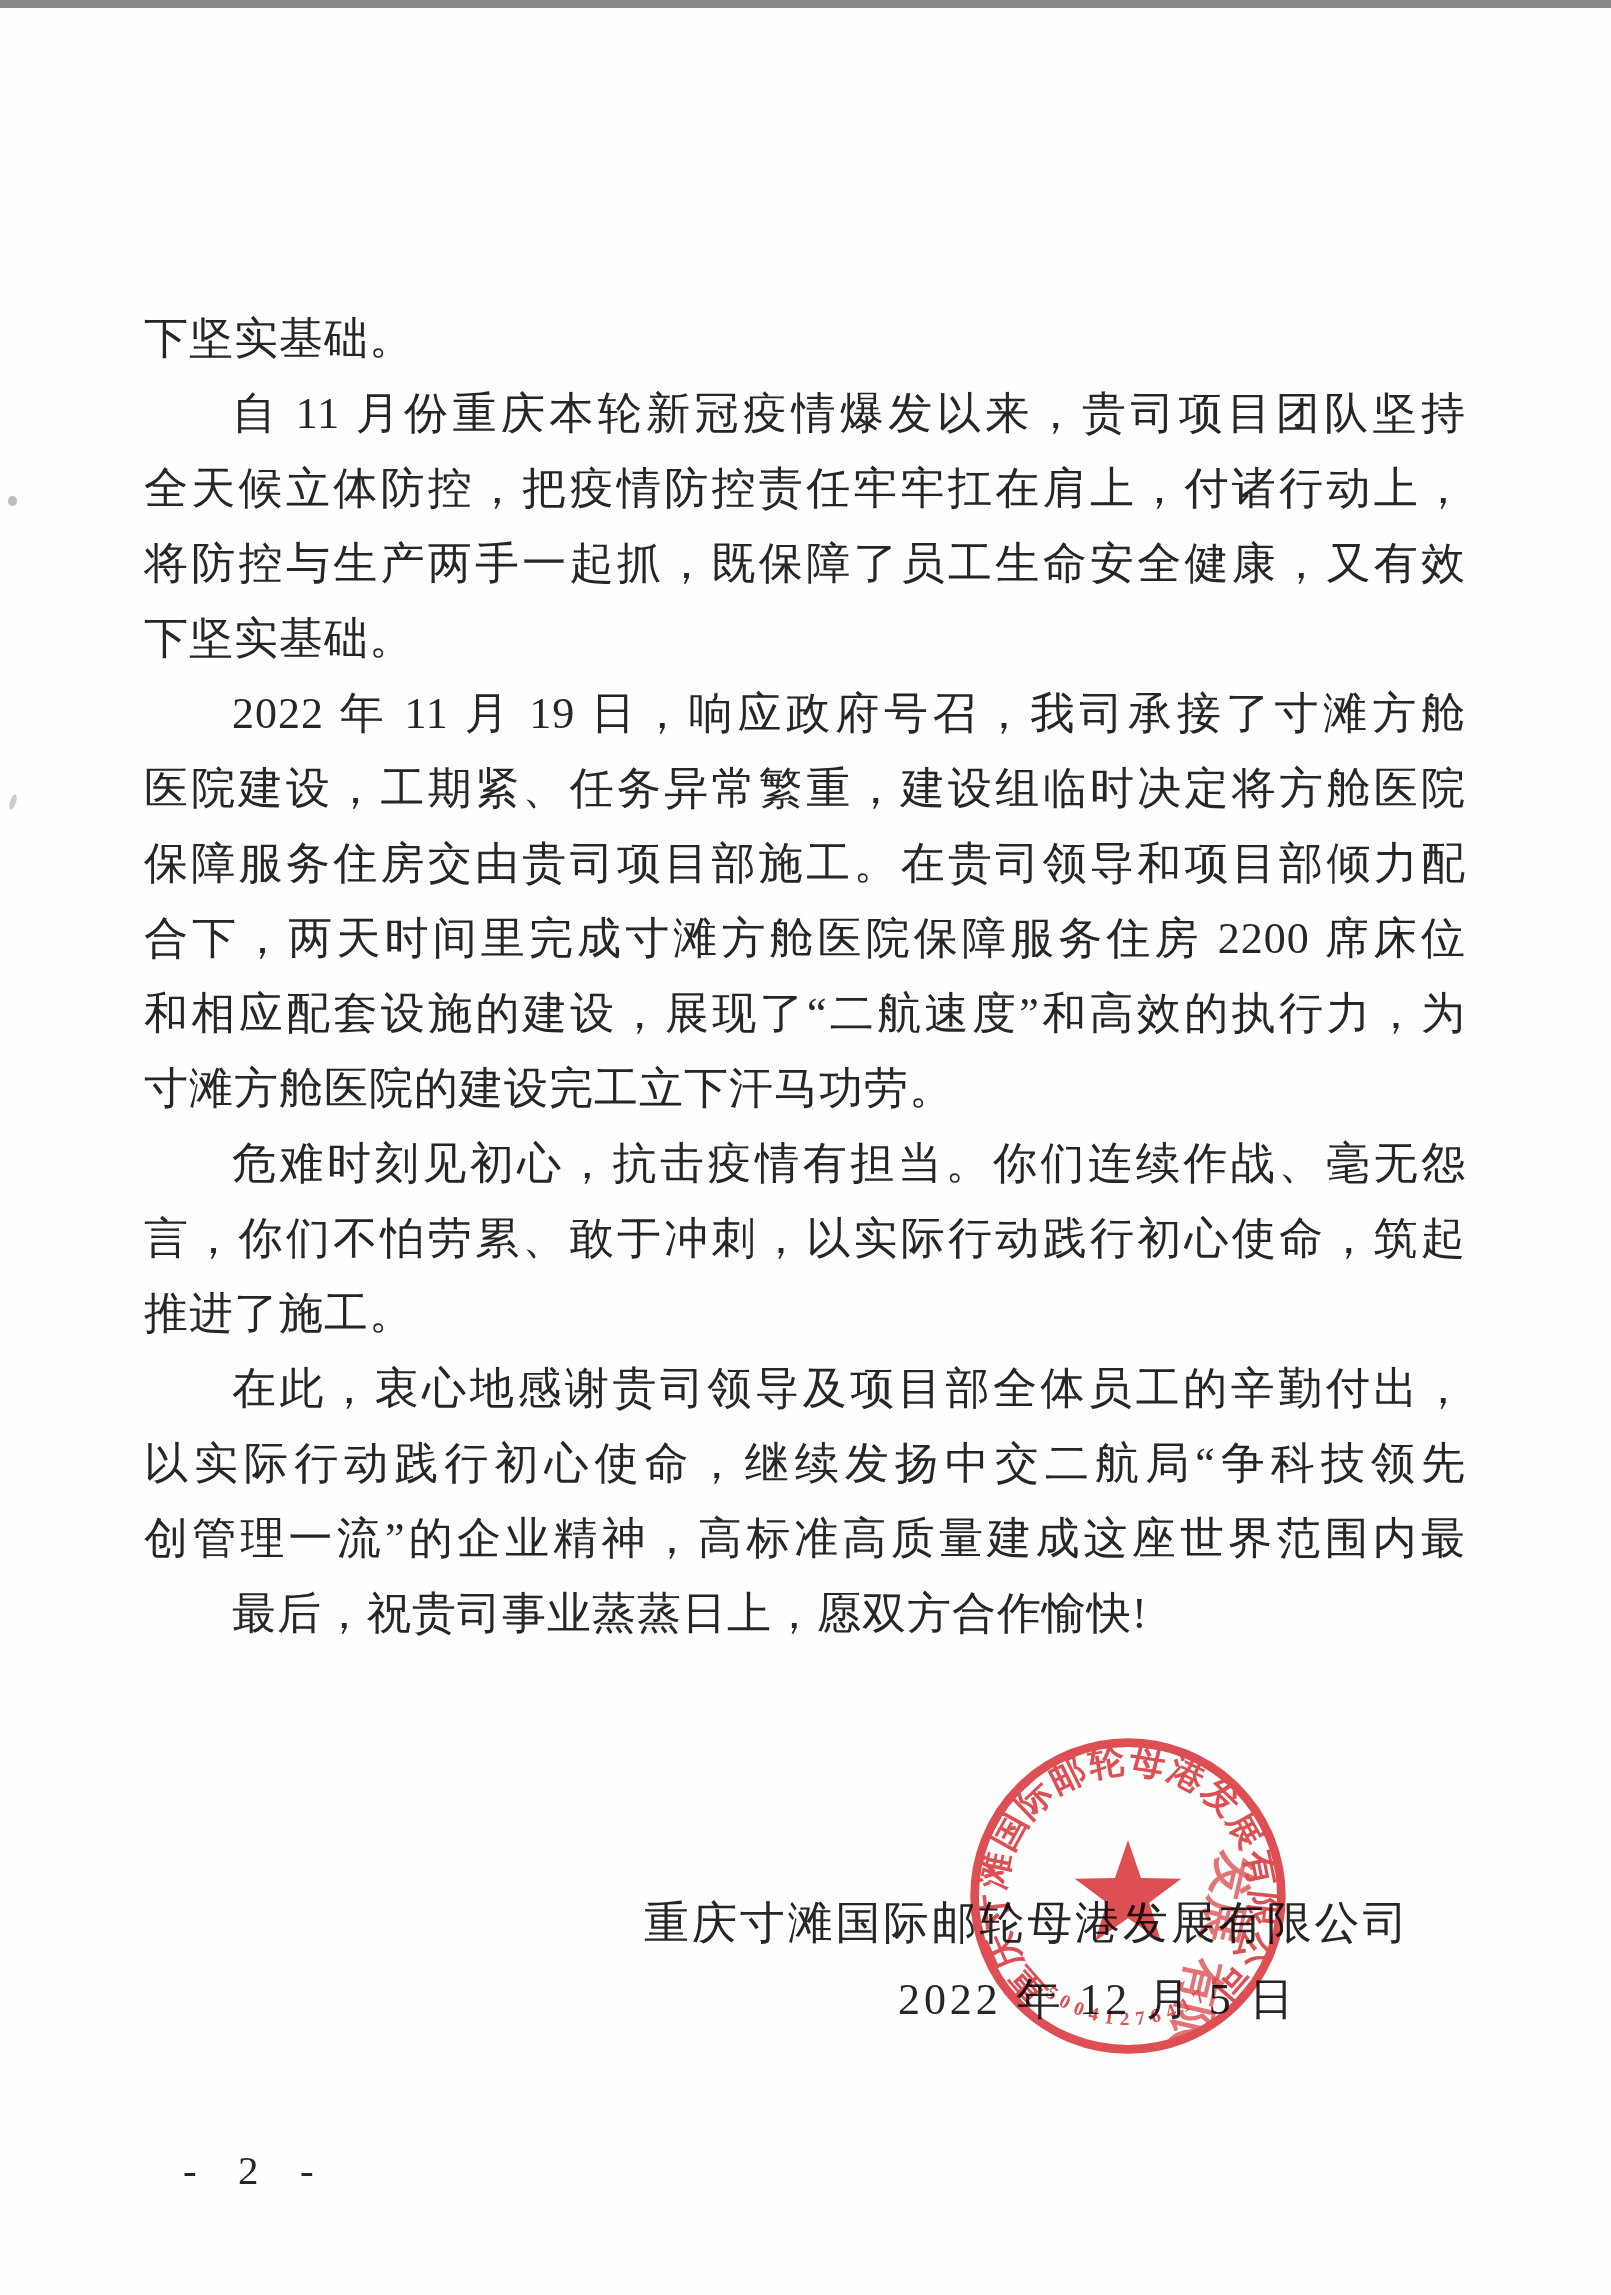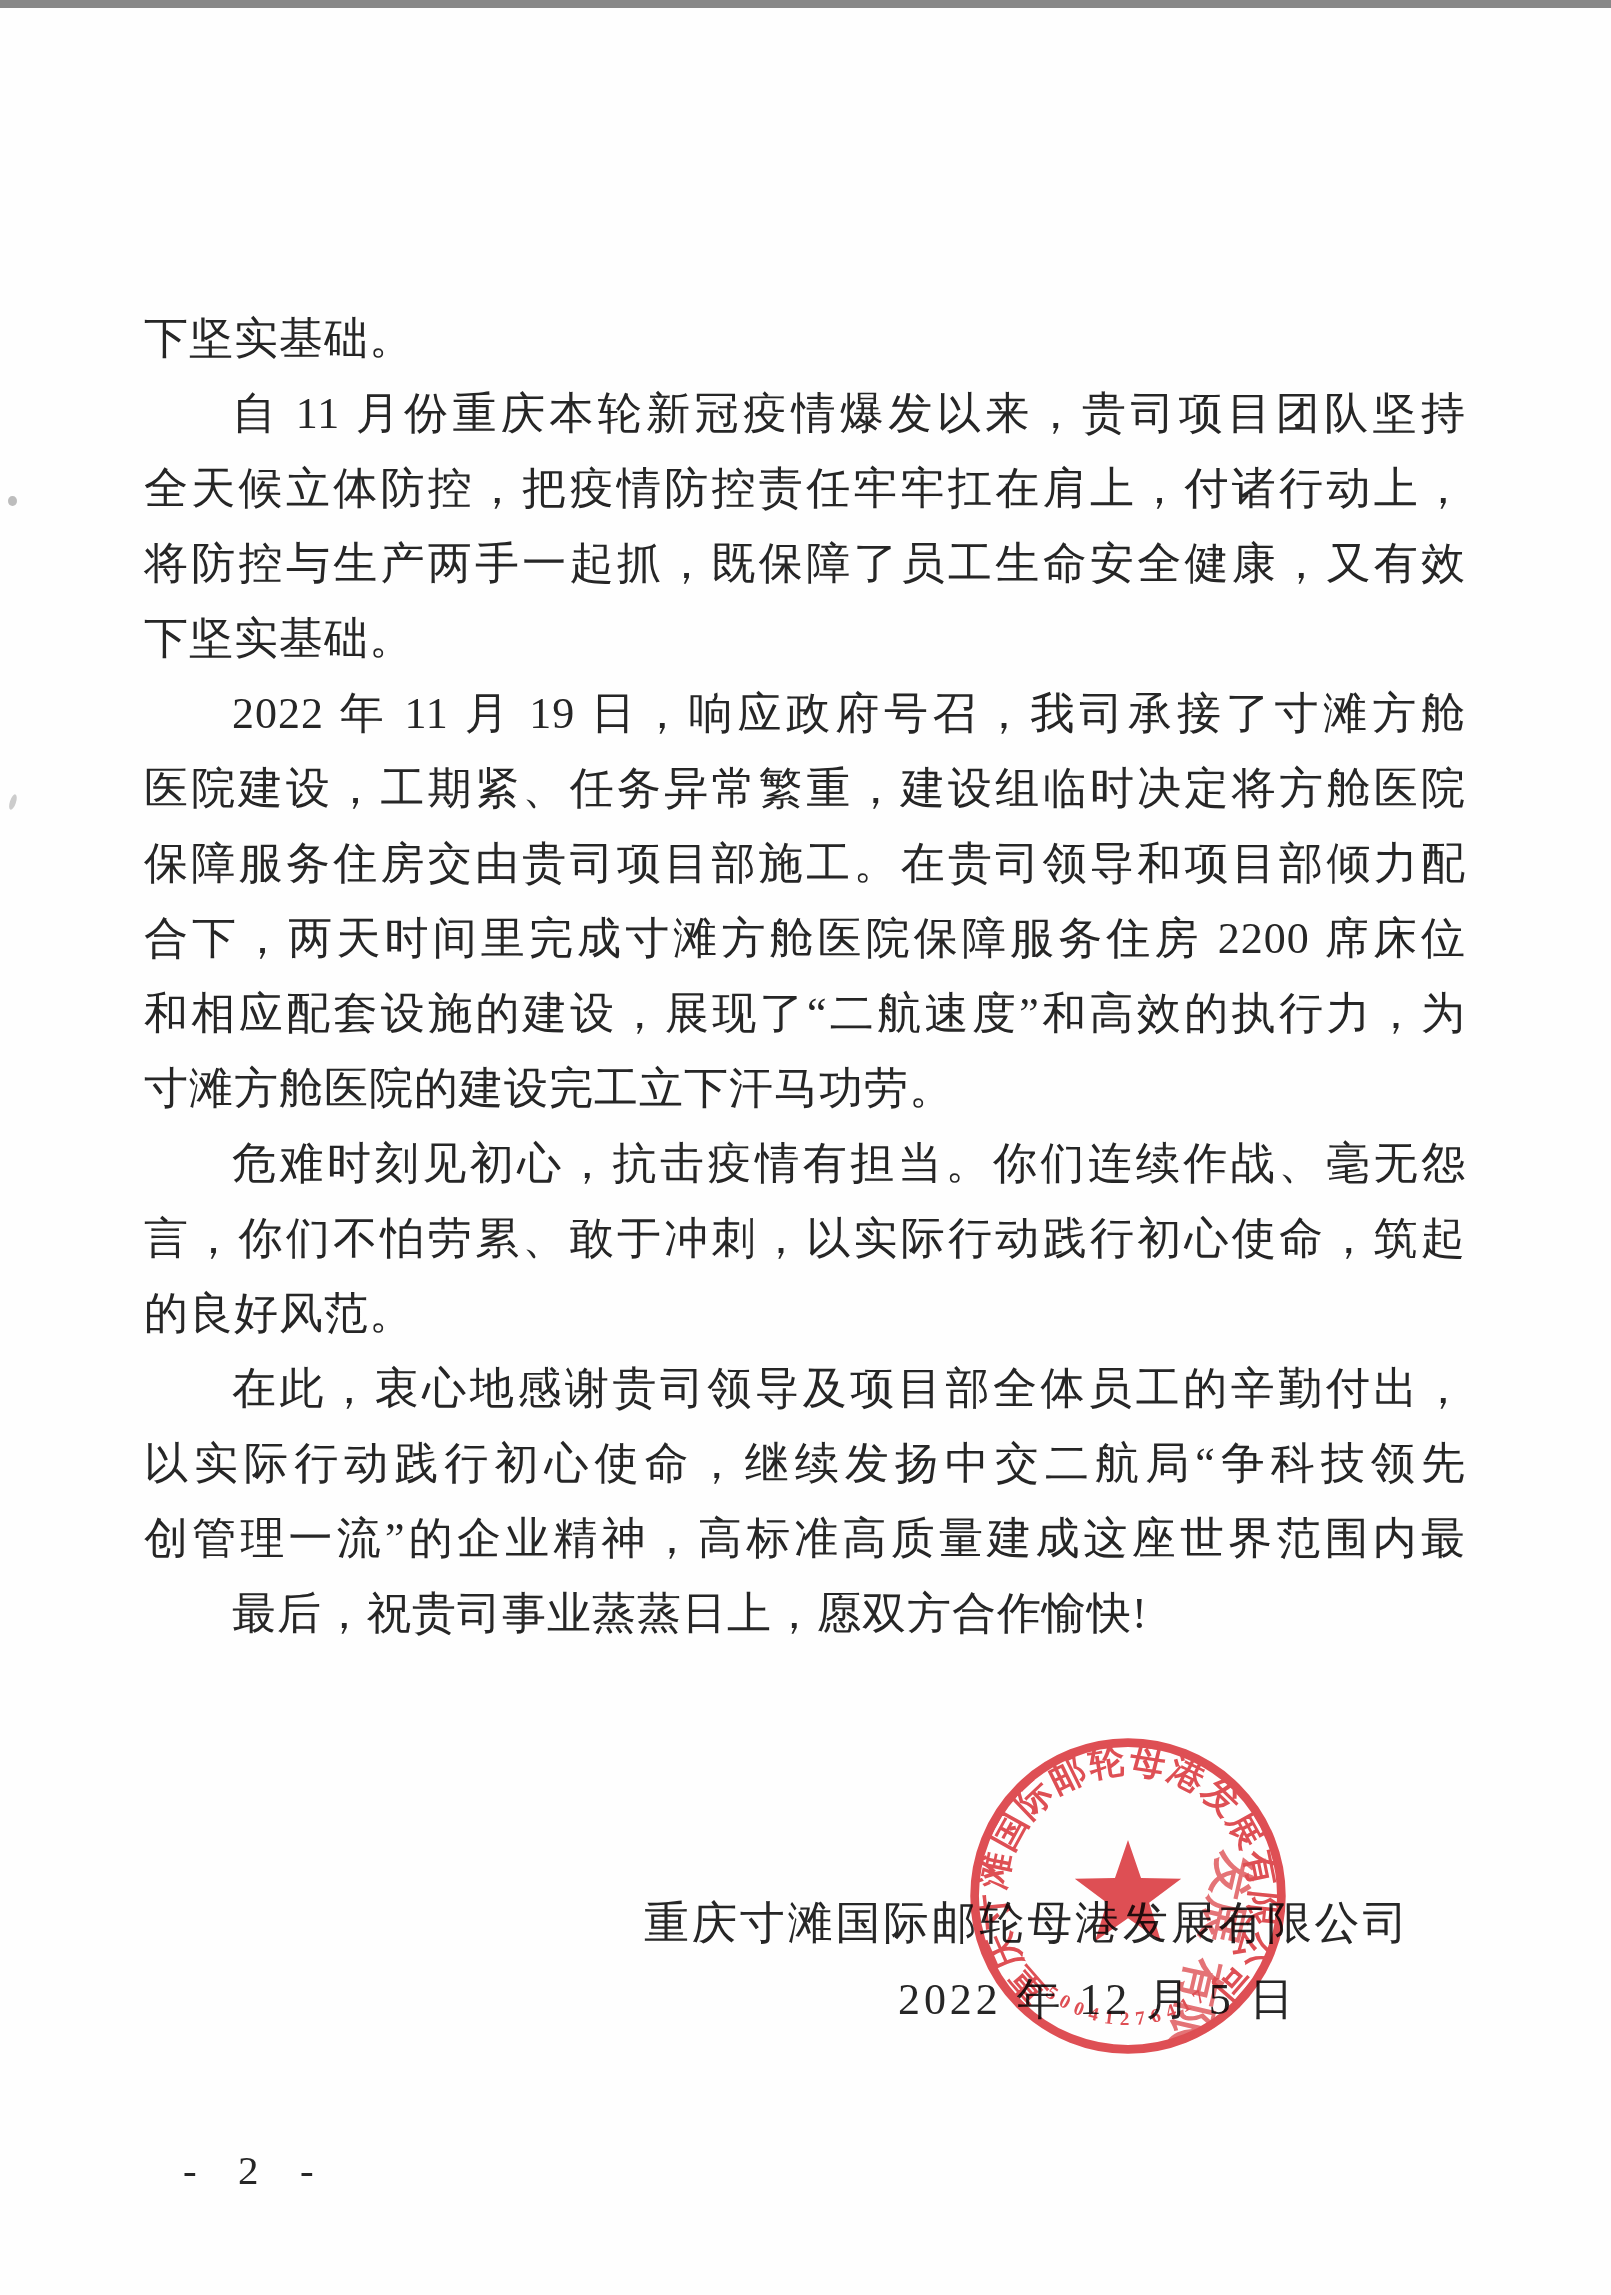--- a/index.html
+++ b/index.html
@@ -82,21 +82,21 @@
       <div class="line just">将防控与生产两手一起抓，既保障了员工生命安全健康，又有效</div>
       <div class="line">下坚实基础。</div>
       <div class="line indent just">2022 年 11 月 19 日，响应政府号召，我司承接了寸滩方舱</div>
       <div class="line just">医院建设，工期紧、任务异常繁重，建设组临时决定将方舱医院</div>
       <div class="line just">保障服务住房交由贵司项目部施工。在贵司领导和项目部倾力配</div>
       <div class="line just">合下，两天时间里完成寸滩方舱医院保障服务住房 2200 席床位</div>
       <div class="line just">和相应配套设施的建设，展现了“二航速度”和高效的执行力，为</div>
       <div class="line">寸滩方舱医院的建设完工立下汗马功劳。</div>
       <div class="line indent just">危难时刻见初心，抗击疫情有担当。你们连续作战、毫无怨</div>
       <div class="line just">言，你们不怕劳累、敢于冲刺，以实际行动践行初心使命，筑起</div>
-      <div class="line">的良好风范。</div>
+      <div class="line">推进了施工。</div>
       <div class="line indent just">在此，衷心地感谢贵司领导及项目部全体员工的辛勤付出，</div>
       <div class="line just">以实际行动践行初心使命，继续发扬中交二航局“争科技领先</div>
       <div class="line just">创管理一流”的企业精神，高标准高质量建成这座世界范围内最</div>
       <div class="line indent">最后，祝贵司事业蒸蒸日上，愿双方合作愉快!</div>
     </div>
 
   <div class="sig-company">重庆寸滩国际邮轮母港发展有限公司</div>
 
   <div class="sig-date">2022 年 12 月 5 日</div>
 

